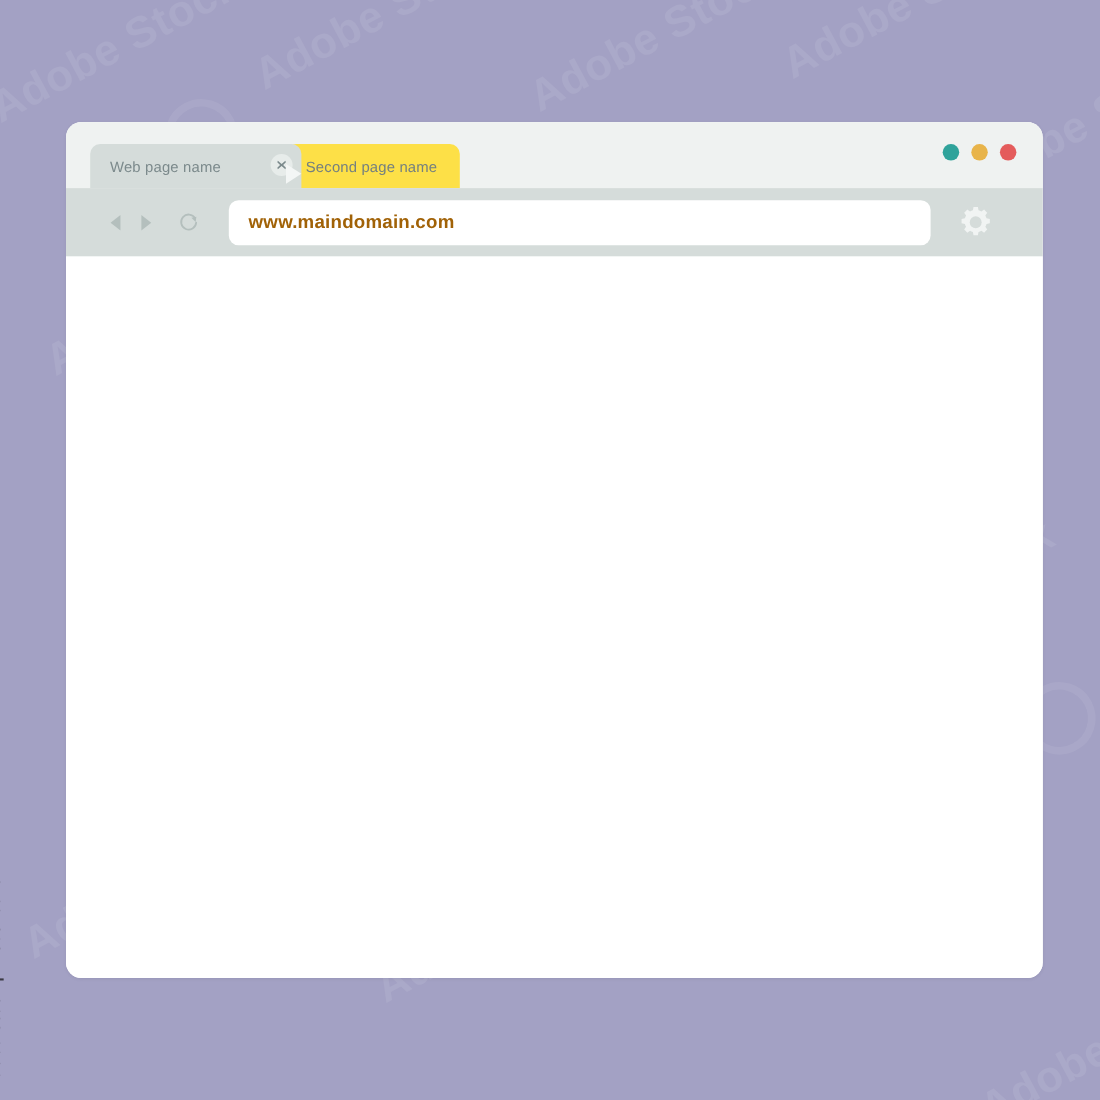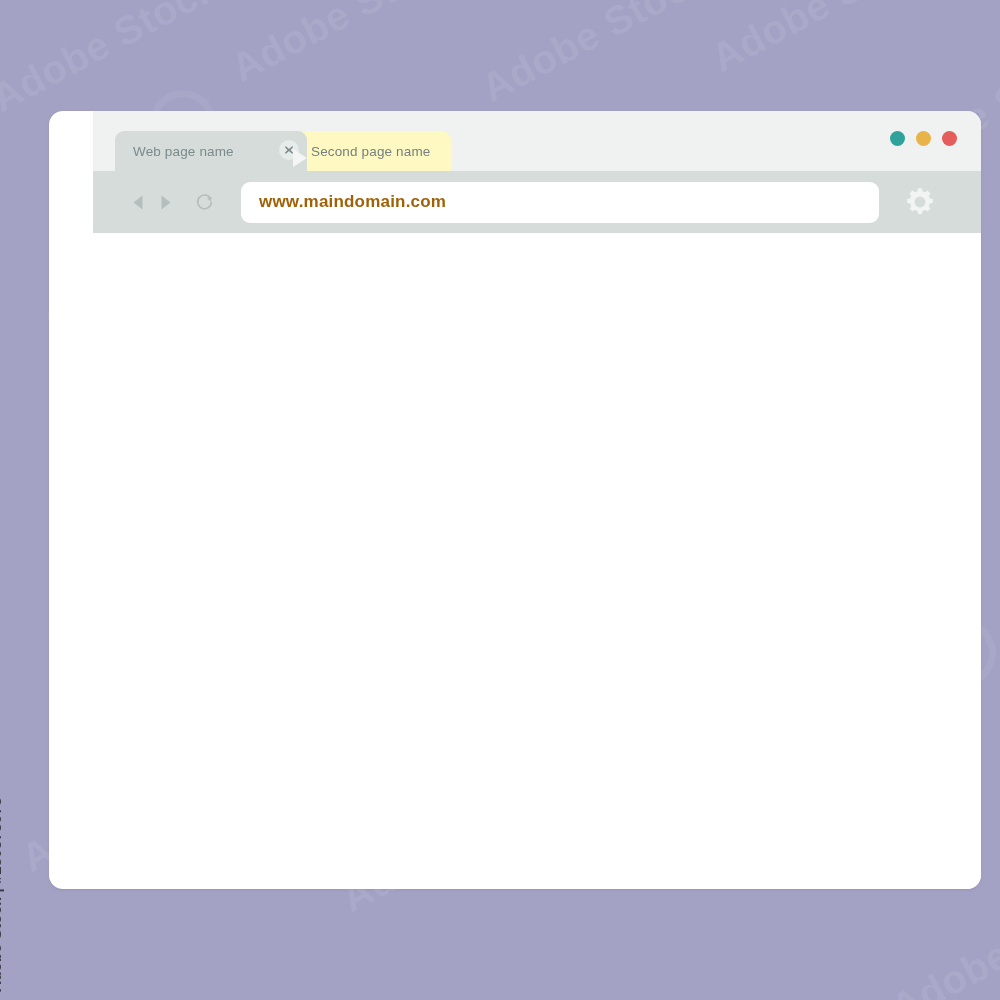--- a/index.html
+++ b/index.html
@@ -51,30 +51,29 @@
     font-weight: 700;
     color: #3b3a44;
     letter-spacing: 0.3px;
     z-index: 30;
     white-space: nowrap;
   }
 
   
   #browser-window {
     position: absolute;
-    left: 49px;
+    left: 60px;
     top: 111px;
     width: 888px;
     height: 778px;
     border-radius: 14px;
     background: #ffffff;
     overflow: hidden;
     z-index: 10;
     box-shadow: 0 1px 3px rgba(60, 58, 80, 0.10);
-    padding-left: 44px;
   }
 
   
   #title-bar {
     position: relative;
     height: 60px;
     background: #eff2f1;
   }
 
   #tab-strip {
@@ -103,21 +102,21 @@
   }
 
   #tab-active {
     width: 192px;
     background: #d5dcda;
     padding-left: 18px;
     z-index: 2;
   }
   #tab-second {
     width: 158px;
-    background: #fef9c3;
+    background: #fde047;
     padding-left: 18px;
     margin-left: -14px;
     z-index: 1;
   }
   #tab-second .tab-label { color: #75807f; }
 
   
   #tab-close-button {
     position: absolute;
     right: 8px;

